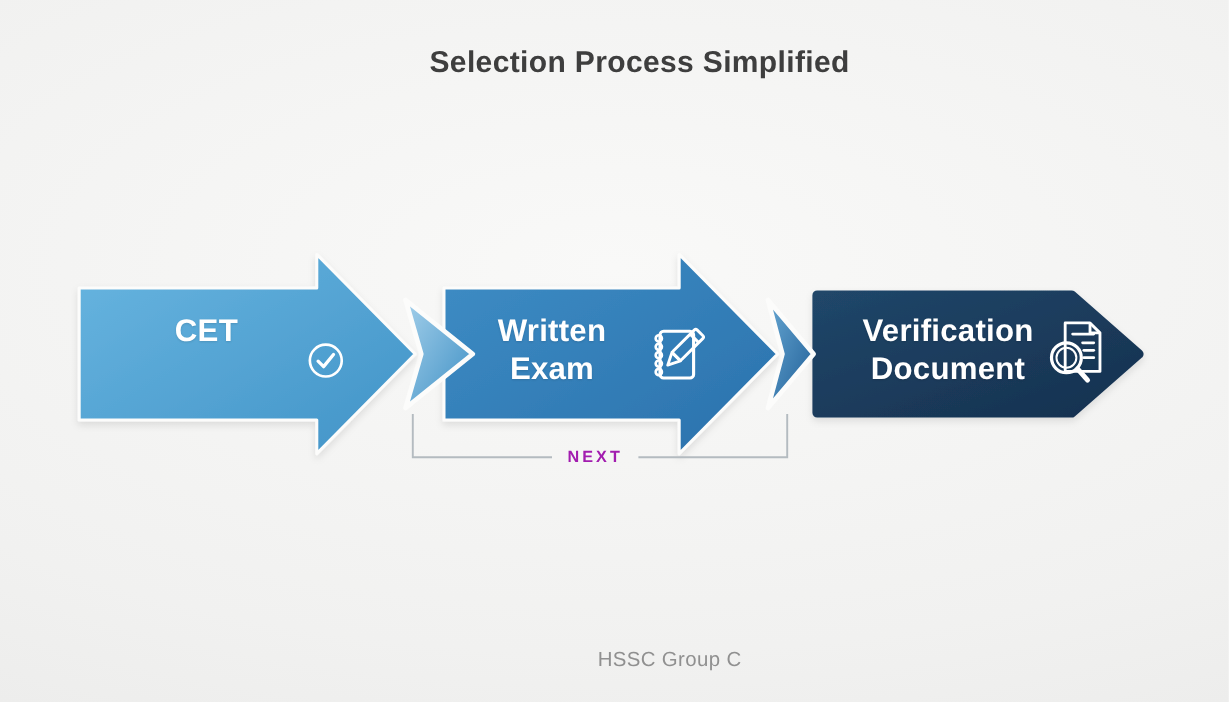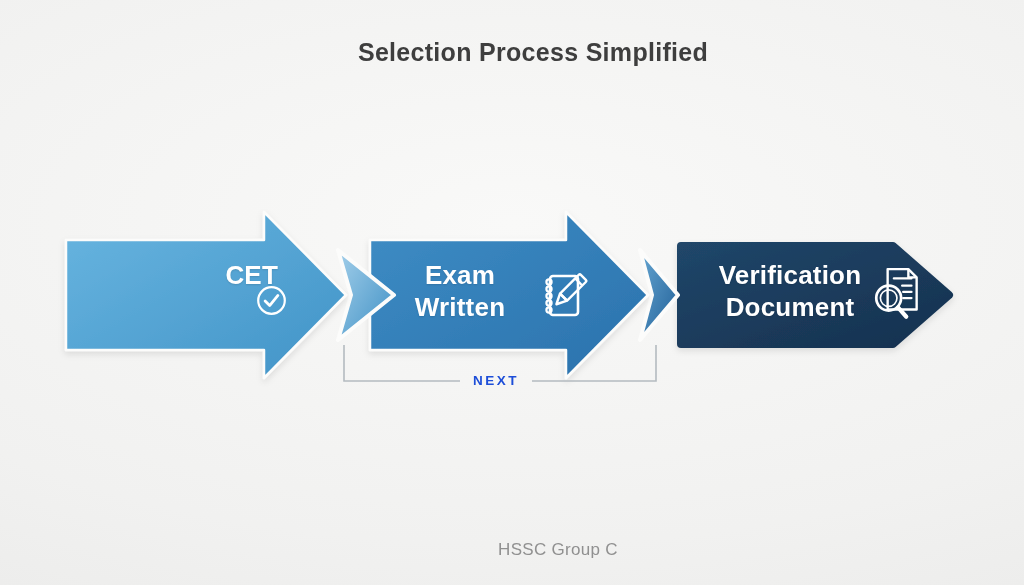--- a/index.html
+++ b/index.html
@@ -12,30 +12,30 @@
   .title{
     left:0;top:38px;width:1000px;text-align:center;
     font-size:25px;font-weight:700;color:#3e3e3e;letter-spacing:.3px;margin-left:33px;
   }
   .flow-svg{left:0;top:0;width:1024px;height:585px;}
   .step-label{
     top:259px;text-align:center;color:#ffffff;font-weight:700;
     font-size:26px;line-height:32px;letter-spacing:.2px;
     text-shadow:0 1px 2px rgba(0,0,0,.12);
   }
-  .label-1{left:66px;width:212px;text-align:right;}
+  .label-1{left:66px;width:212px;}
   .label-2{left:370px;width:180px;}
   .label-3{left:677px;width:226px;}
   .icon{display:block;}
   .icon-1{left:255px;top:284px;}
   .icon-2{left:539px;top:269px;}
   .icon-3{left:869px;top:266px;}
   .next-label{
     left:448px;top:373px;width:96px;text-align:center;
-    font-size:13.5px;font-weight:600;letter-spacing:2.5px;color:#1d4ed8;
+    font-size:13.5px;font-weight:600;letter-spacing:2.5px;color:#a21caf;
   }
   .footer{
     left:0;top:540px;width:1024px;text-align:center;
     font-size:17px;color:#909090;letter-spacing:.3px;padding-left:46px;
   }
 </style>
 </head>
 <body>
 
 <div class="abs title">Selection Process Simplified</div>
@@ -77,22 +77,22 @@
 
   <path filter="url(#soft)" d="M66 240 L264 240 L264 212 L346 295 L264 378 L264 350 L66 350 Z" fill="url(#g1)" stroke="#fcfcfb" stroke-width="2.5" stroke-linejoin="round"></path>
 
   <path d="M344 345 L344 381 L460 381 M532 381 L656 381 L656 345" fill="none" stroke="#b4bbc0" stroke-width="1.6"></path>
 </svg>
 
 <div class="abs step-label label-1">
   <div>CET</div>
 </div>
 <div class="abs step-label label-2">
+  <div>Written</div>
   <div>Exam</div>
-  <div>Written</div>
 </div>
 <div class="abs step-label label-3">
   <div>Verification</div>
   <div>Document</div>
 </div>
 
 <svg class="abs icon icon-1" width="33" height="33" viewBox="0 0 36 36" xmlns="http://www.w3.org/2000/svg">
   <circle cx="18" cy="18" r="14.5" fill="none" stroke="#ffffff" stroke-width="2.4"></circle>
   <polyline points="11,18.5 16,23.5 25,12.5" fill="none" stroke="#ffffff" stroke-width="3" stroke-linecap="round" stroke-linejoin="round"></polyline>
 </svg>

